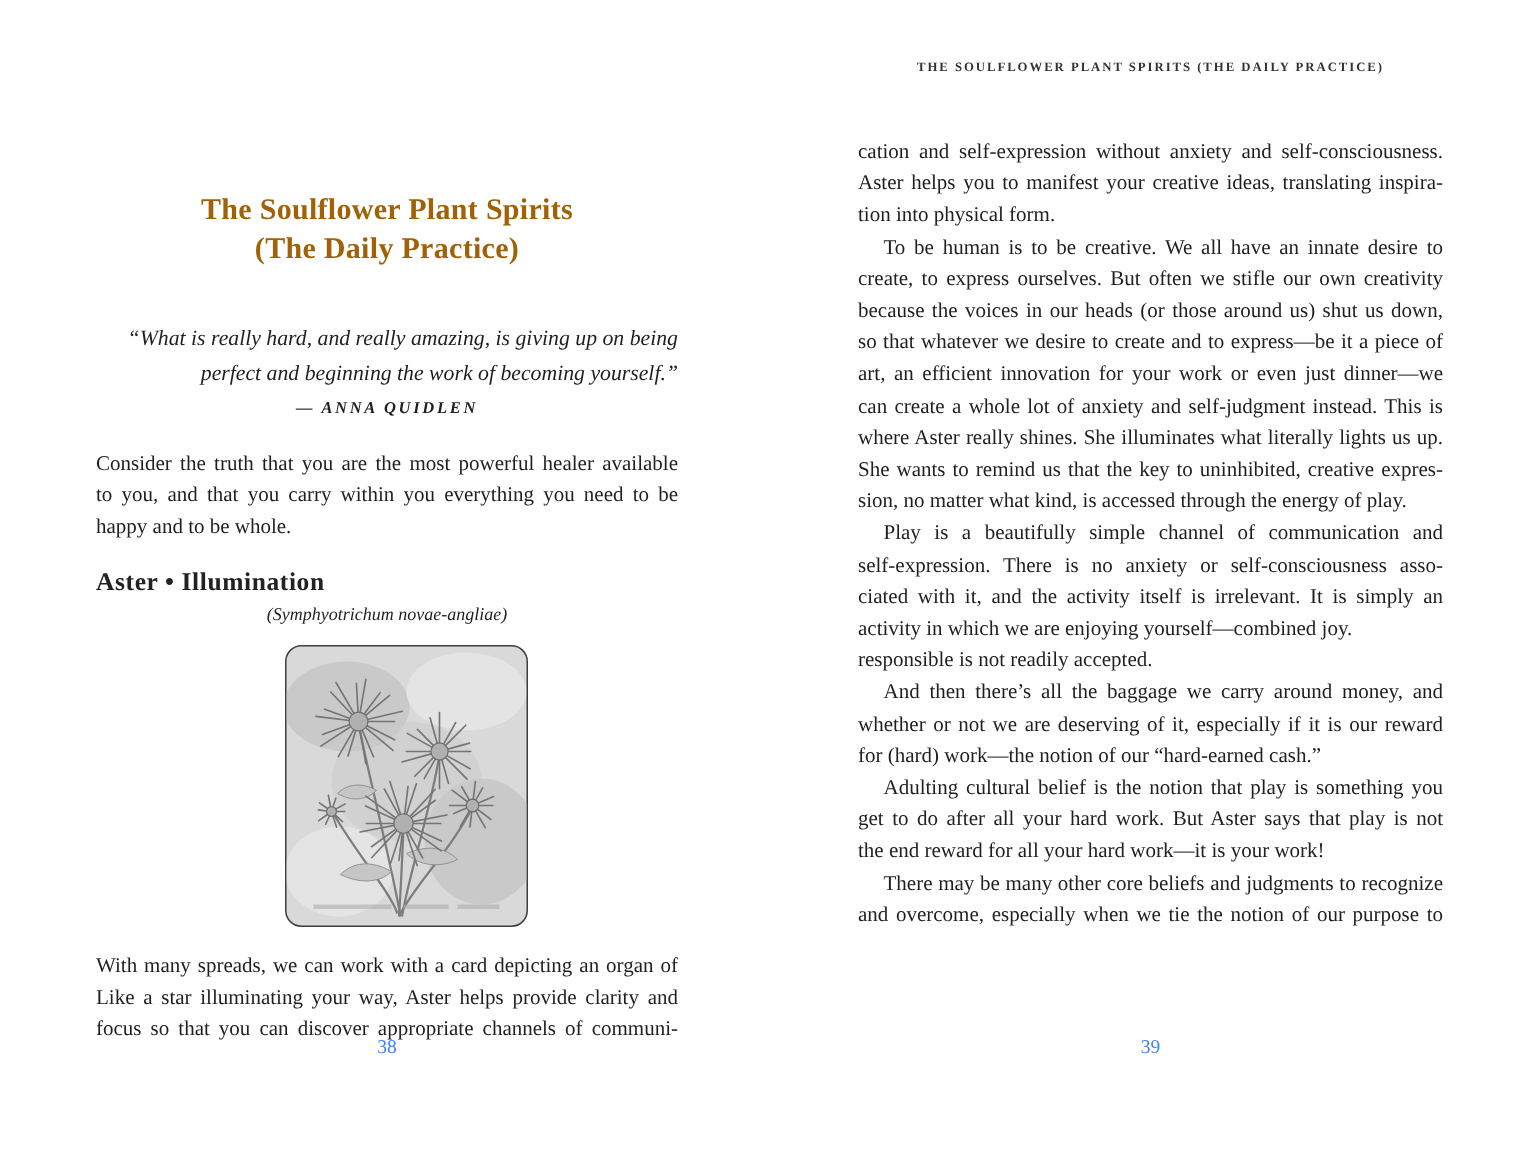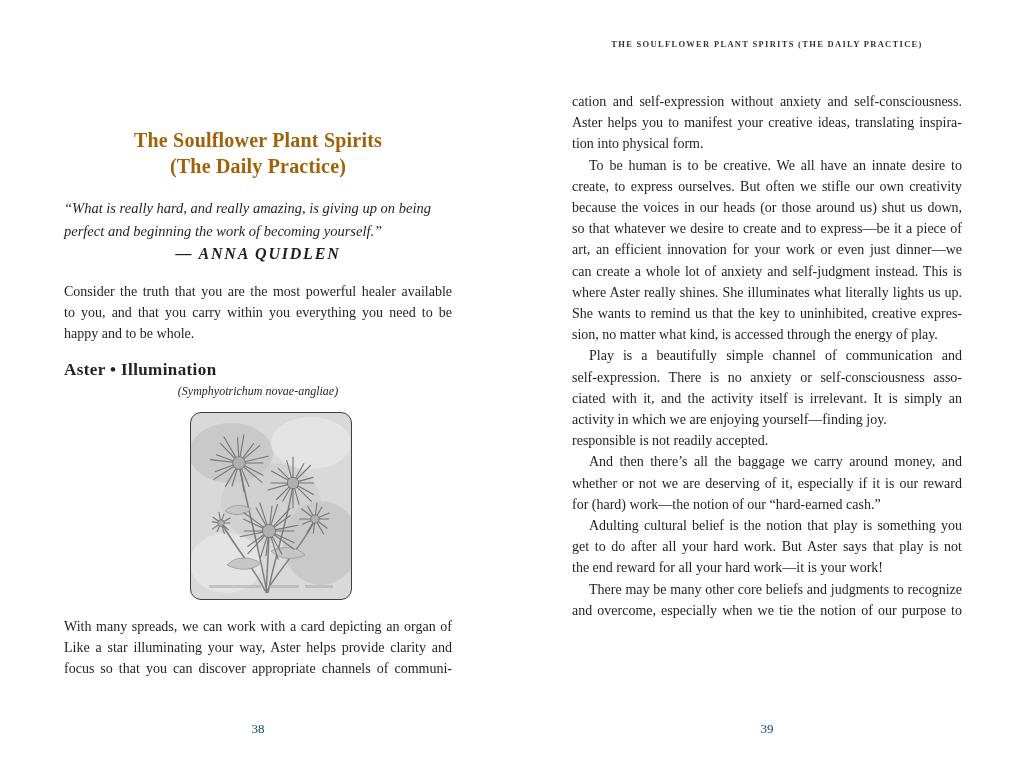--- a/index.html
+++ b/index.html
@@ -15,27 +15,27 @@
   #left-col  { left:64px;  width:388px; }
   #right-col { left:572px; width:390px; }
 
   .chapter-title {
     margin-top:127px;
     font-size:20px; line-height:26px; font-weight:bold;
     text-align:center; white-space:pre-line; letter-spacing:0.2px;
     color:#a16207;
   }
   .epigraph {
-    margin-top:18px;
+    margin-top:36px;
     font-style:italic; font-size:14.5px; line-height:23px;
-    text-align:left; white-space:pre-line;
+    text-align:right; white-space:pre-line;
   }
   .attribution {
     margin-top:4px; text-align:center;
-    font-size:16px; line-height:14px; letter-spacing:1.8px;
+    font-size:11px; line-height:14px; letter-spacing:1.8px;
     font-weight:bold; font-style:italic;
   }
 
   .body-text { font-size:14px; line-height:21.2px; }
   .para-body {
     text-align:justify; text-align-last:justify;
     white-space:pre-line;
   }
   .para-last { text-align:left; white-space:pre-line; }
   .indent .para-body { text-indent:17px; }
@@ -72,22 +72,22 @@
   .cap rect { fill:#a8a8a8; opacity:0.55; }
 
   .running-header {
     margin-top:38px; text-align:center;
     font-size:8.5px; line-height:12px;
     letter-spacing:1.3px; font-weight:600; color:#333;
   }
   .body-start { margin-top:41px; }
 
   .pagenum {
-    position:absolute; top:721px; left:0; width:100%;
-    text-align:center; font-size:13px; color:#0c4a6e;
+    position:absolute; top:690px; left:0; width:100%;
+    text-align:center; font-size:13px; color:#3b82f6;
   }
 </style>
 </head>
 <body>
 
 <div class="col" id="left-col">
 
   <div class="chapter-title">The Soulflower Plant Spirits
 (The Daily Practice)</div>
 
@@ -246,21 +246,21 @@
 can create a whole lot of anxiety and self-judgment instead. This is
 where Aster really shines. She illuminates what literally lights us up.
 She wants to remind us that the key to uninhibited, creative expres-</div>
     <div class="para-last">sion, no matter what kind, is accessed through the energy of play.</div>
   </div>
 
   <div class="body-text indent">
     <div class="para-body">Play is a beautifully simple channel of communication and
 self-expression. There is no anxiety or self-consciousness asso-
 ciated with it, and the activity itself is irrelevant. It is simply an</div>
-    <div class="para-last">activity in which we are enjoying yourself—finding joy.</div>
+    <div class="para-last">activity in which we are enjoying yourself—combined joy.</div>
   </div>
 
   <div class="body-text indent">
     <div class="para-last">responsible is not readily accepted.</div>
   </div>
 
   <div class="body-text indent">
     <div class="para-body">And then there’s all the baggage we carry around money, and
 whether or not we are deserving of it, especially if it is our reward</div>
     <div class="para-last">for (hard) work—the notion of our “hard-earned cash.”</div>

